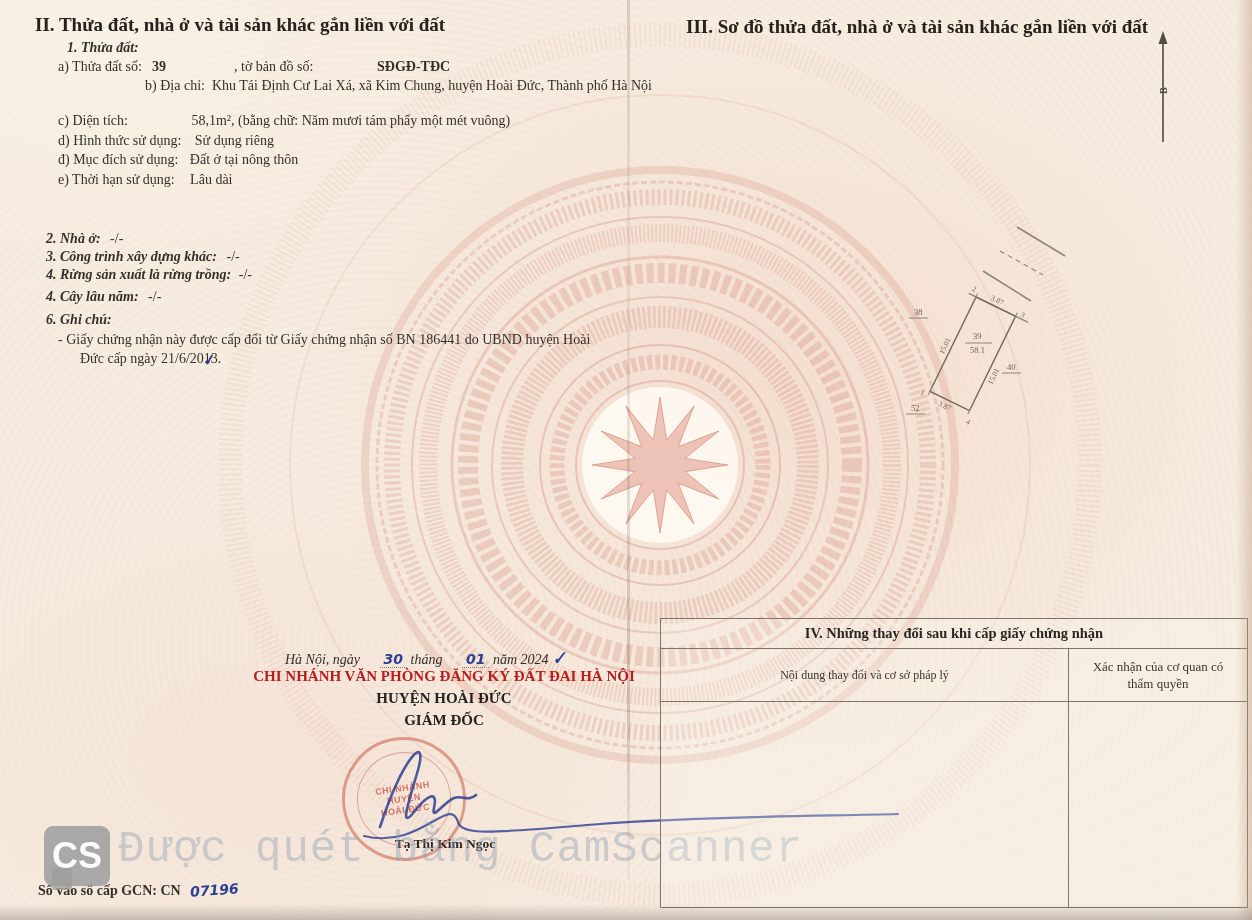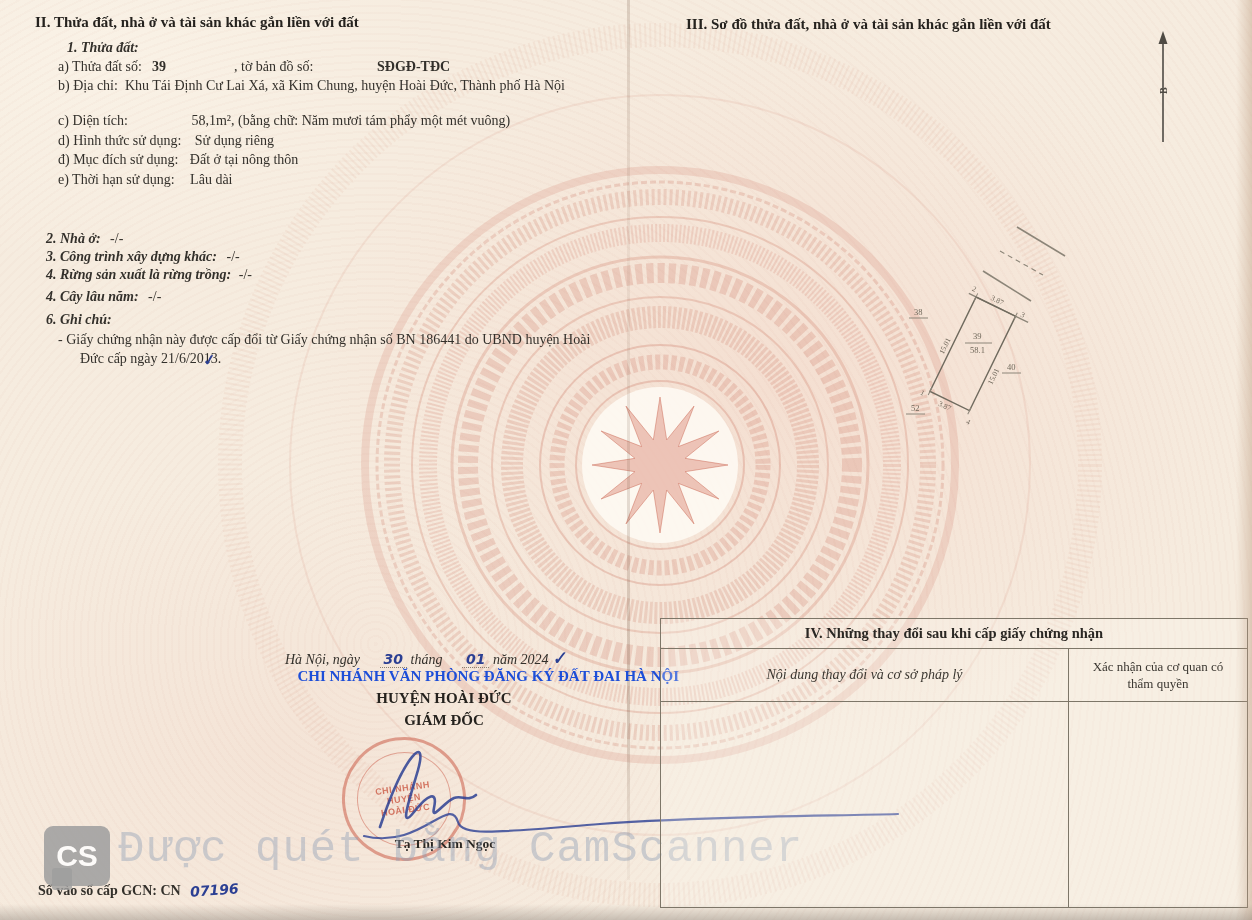--- a/index.html
+++ b/index.html
@@ -14,21 +14,21 @@
   .tint-b{background:radial-gradient(ellipse 600px 400px at 22% 82%, rgba(238,198,184,.22), transparent 70%);}
   .tint-c{background:radial-gradient(ellipse 500px 300px at 8% 6%, rgba(252,246,235,.6), transparent 70%);}
   .moire{background:repeating-radial-gradient(circle at 30% 70%, rgba(205,145,130,.045) 0 2px, transparent 2px 7px);}
   .fold{
     left:627px;top:0;width:3px;height:880px;
     background:linear-gradient(to bottom, rgba(120,90,70,.22), rgba(120,90,70,.08) 30%, rgba(120,90,70,.28) 80%, rgba(120,90,70,.05));
   }
   .edge-right{left:1236px;top:0;width:16px;height:920px;background:linear-gradient(to right, transparent, rgba(190,158,132,.45));}
   .edge-bottom{left:0;top:904px;width:1252px;height:16px;background:linear-gradient(to bottom, transparent, rgba(122,114,105,.38));}
 
-  .h-title{position:absolute;font-size:15px;font-weight:bold;color:#25221e;white-space:nowrap;}
+  .h-title{position:absolute;font-size:19px;font-weight:bold;color:#25221e;white-space:nowrap;}
   .row{position:absolute;font-size:14px;white-space:nowrap;}
   .para{position:absolute;font-size:14px;padding-left:22px;text-indent:-22px;line-height:18px;}
   .bi{font-weight:bold;font-style:italic;}
   .b{font-weight:bold;}
   .hand{color:#2b3f93;font-style:italic;font-weight:bold;font-family:"DejaVu Sans",sans-serif;}
   .check{color:#2b3f93;font-weight:bold;display:inline-block;transform:rotate(-8deg);font-size:15px;}
   .dotted{border-bottom:1px dotted #8a8071;padding:0 4px;margin-left:16px;}
 
   
   .center-line{position:absolute;text-align:center;}
@@ -42,27 +42,27 @@
     display:flex;flex-direction:column;align-items:center;justify-content:center;gap:1px;
   }
   .stamp-inner div{font-size:9px;font-weight:bold;color:rgba(196,67,46,.75);font-family:"Liberation Sans",sans-serif;letter-spacing:.5px;}
 
   
   .tbl{position:absolute;left:660px;top:618px;width:586px;height:288px;border:1px solid #7d7668;background:rgba(252,246,238,.25);}
   .tbl-title{height:29px;border-bottom:1px solid #7d7668;display:flex;align-items:center;justify-content:center;
     font-size:14.5px;font-weight:bold;color:#2a2723;}
   .tbl-head{display:flex;height:52px;border-bottom:1px solid #7d7668;}
   .tbl-body{display:flex;height:205px;}
-  .c1{width:407px;border-right:1px solid #7d7668;display:flex;align-items:center;justify-content:center;font-size:14px;color:#3b3731;font-style:italic;}
+  .c1{width:407px;border-right:1px solid #7d7668;display:flex;align-items:center;justify-content:center;font-size:12px;color:#3b3731;}
   .c2{flex:1;display:flex;align-items:center;justify-content:center;font-size:13px;color:#3b3731;text-align:center;padding:0 14px;line-height:17px;}
 
   
   .cs-badge{position:absolute;left:44px;top:826px;width:66px;height:60px;background:#9e9e9e;border-radius:9px;
     display:flex;align-items:center;justify-content:center;opacity:.85;}
-  .cs-badge span{color:#fff;font-family:"Liberation Sans",sans-serif;font-weight:bold;font-size:30px;}
+  .cs-badge span{color:#fff;font-family:"Liberation Sans",sans-serif;font-weight:bold;font-size:36px;}
   .cs-tab{position:absolute;left:52px;top:868px;width:20px;height:22px;background:#9e9e9e;border-radius:3px;opacity:.8;}
   .cs-watermark{position:absolute;left:118px;top:824px;font-family:Liberation Mono, monospace;
     font-size:44px;color:rgba(140,158,182,.42);white-space:nowrap;letter-spacing:1px;}
 
   .diagram-text{font-family:"Liberation Serif",serif;fill:#6f675a;}
   .svgline{stroke:#8c8578;}
 </style>
 </head>
 <body>
 
@@ -100,21 +100,21 @@
 
   <div class="row bi" style="left:46px;top:40px;margin-left:21px;">1. Thửa đất:</div>
 
   <div class="row" style="left:58px;top:59px;width:560px;height:18px;">
     <span class="abs" style="left:0;">a) Thửa đất số:</span>
     <span class="abs b" style="left:94px;">39</span>
     <span class="abs" style="left:176px;">, tờ bản đồ số:</span>
     <span class="abs b" style="left:319px;">SĐGĐ-TĐC</span>
   </div>
 
-  <div class="para" style="left:58px;top:77px;width:572px;">
+  <div class="para" style="left:58px;top:77px;width:572px;text-align:right;">
     <span>b) Địa chỉ:</span>&nbsp;
     <span>Khu Tái Định Cư Lai Xá, xã Kim Chung, huyện Hoài Đức, Thành phố Hà Nội</span>
   </div>
 
   <div class="row" style="left:58px;top:113px;">
     <span>c) Diện tích:</span>
     <span style="margin-left:60px;">58,1m², (bằng chữ: Năm mươi tám phẩy một mét vuông)</span>
   </div>
 
   <div class="row" style="left:58px;top:133px;">
@@ -159,21 +159,21 @@
   </div>
 
   <div class="row" style="left:285px;top:648px;font-style:italic;">
     <span>Hà Nội, ngày</span>
     <span class="hand dotted">30</span>
     <span>tháng</span>
     <span class="hand dotted">01</span>
     <span>năm 2024</span>
     <span class="check" style="font-size:17px;">✓</span>
   </div>
-  <div class="center-line b" style="left:209px;top:668px;width:470px;font-size:15px;color:#1d4ed8;text-align:right;">CHI NHÁNH VĂN PHÒNG ĐĂNG KÝ ĐẤT ĐAI HÀ NỘI</div>
+  <div class="center-line b" style="left:209px;top:668px;width:470px;font-size:15px;color:#b91c1c;">CHI NHÁNH VĂN PHÒNG ĐĂNG KÝ ĐẤT ĐAI HÀ NỘI</div>
   <div class="center-line b" style="left:209px;top:712px;width:470px;font-size:15px;color:#25221e;">GIÁM ĐỐC</div>
   <div class="center-line b" style="left:209px;top:690px;width:470px;font-size:15px;color:#25221e;">HUYỆN HOÀI ĐỨC</div>
 
   <div class="stamp">
     <div class="stamp-inner">
       <div>CHI NHÁNH</div>
       <div>HUYỆN</div>
       <div>HOÀI ĐỨC</div>
     </div>
   </div>

